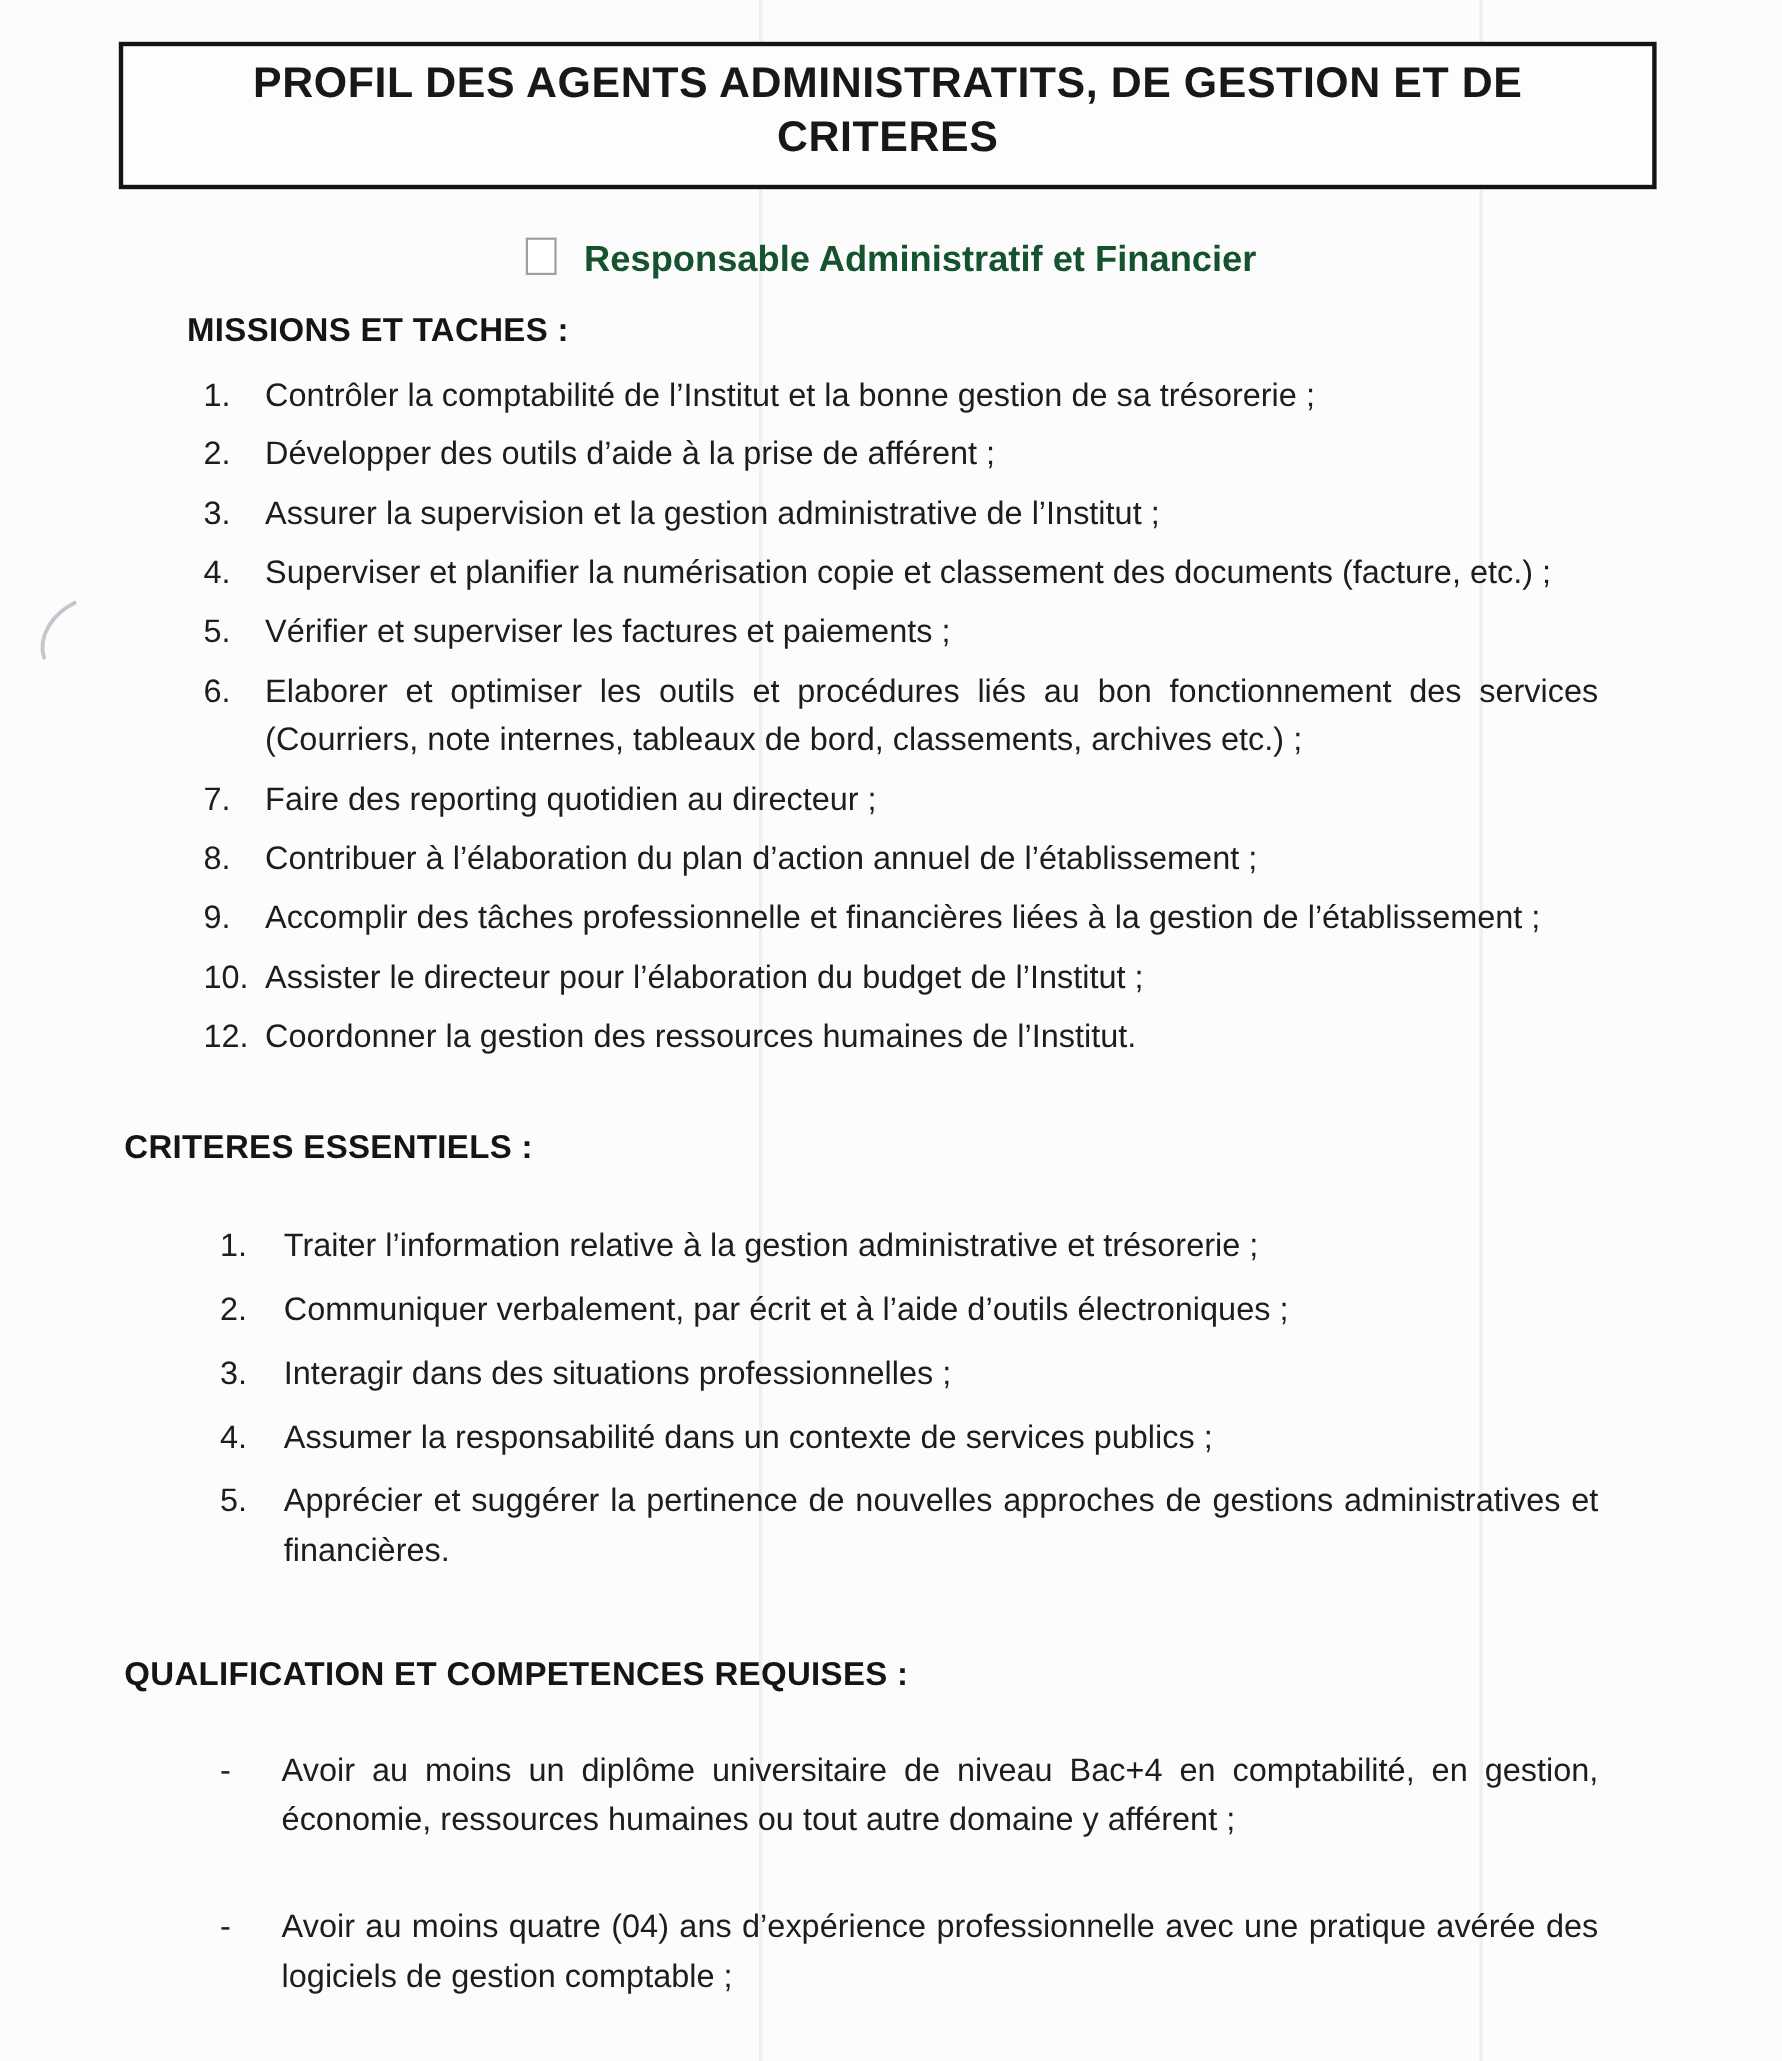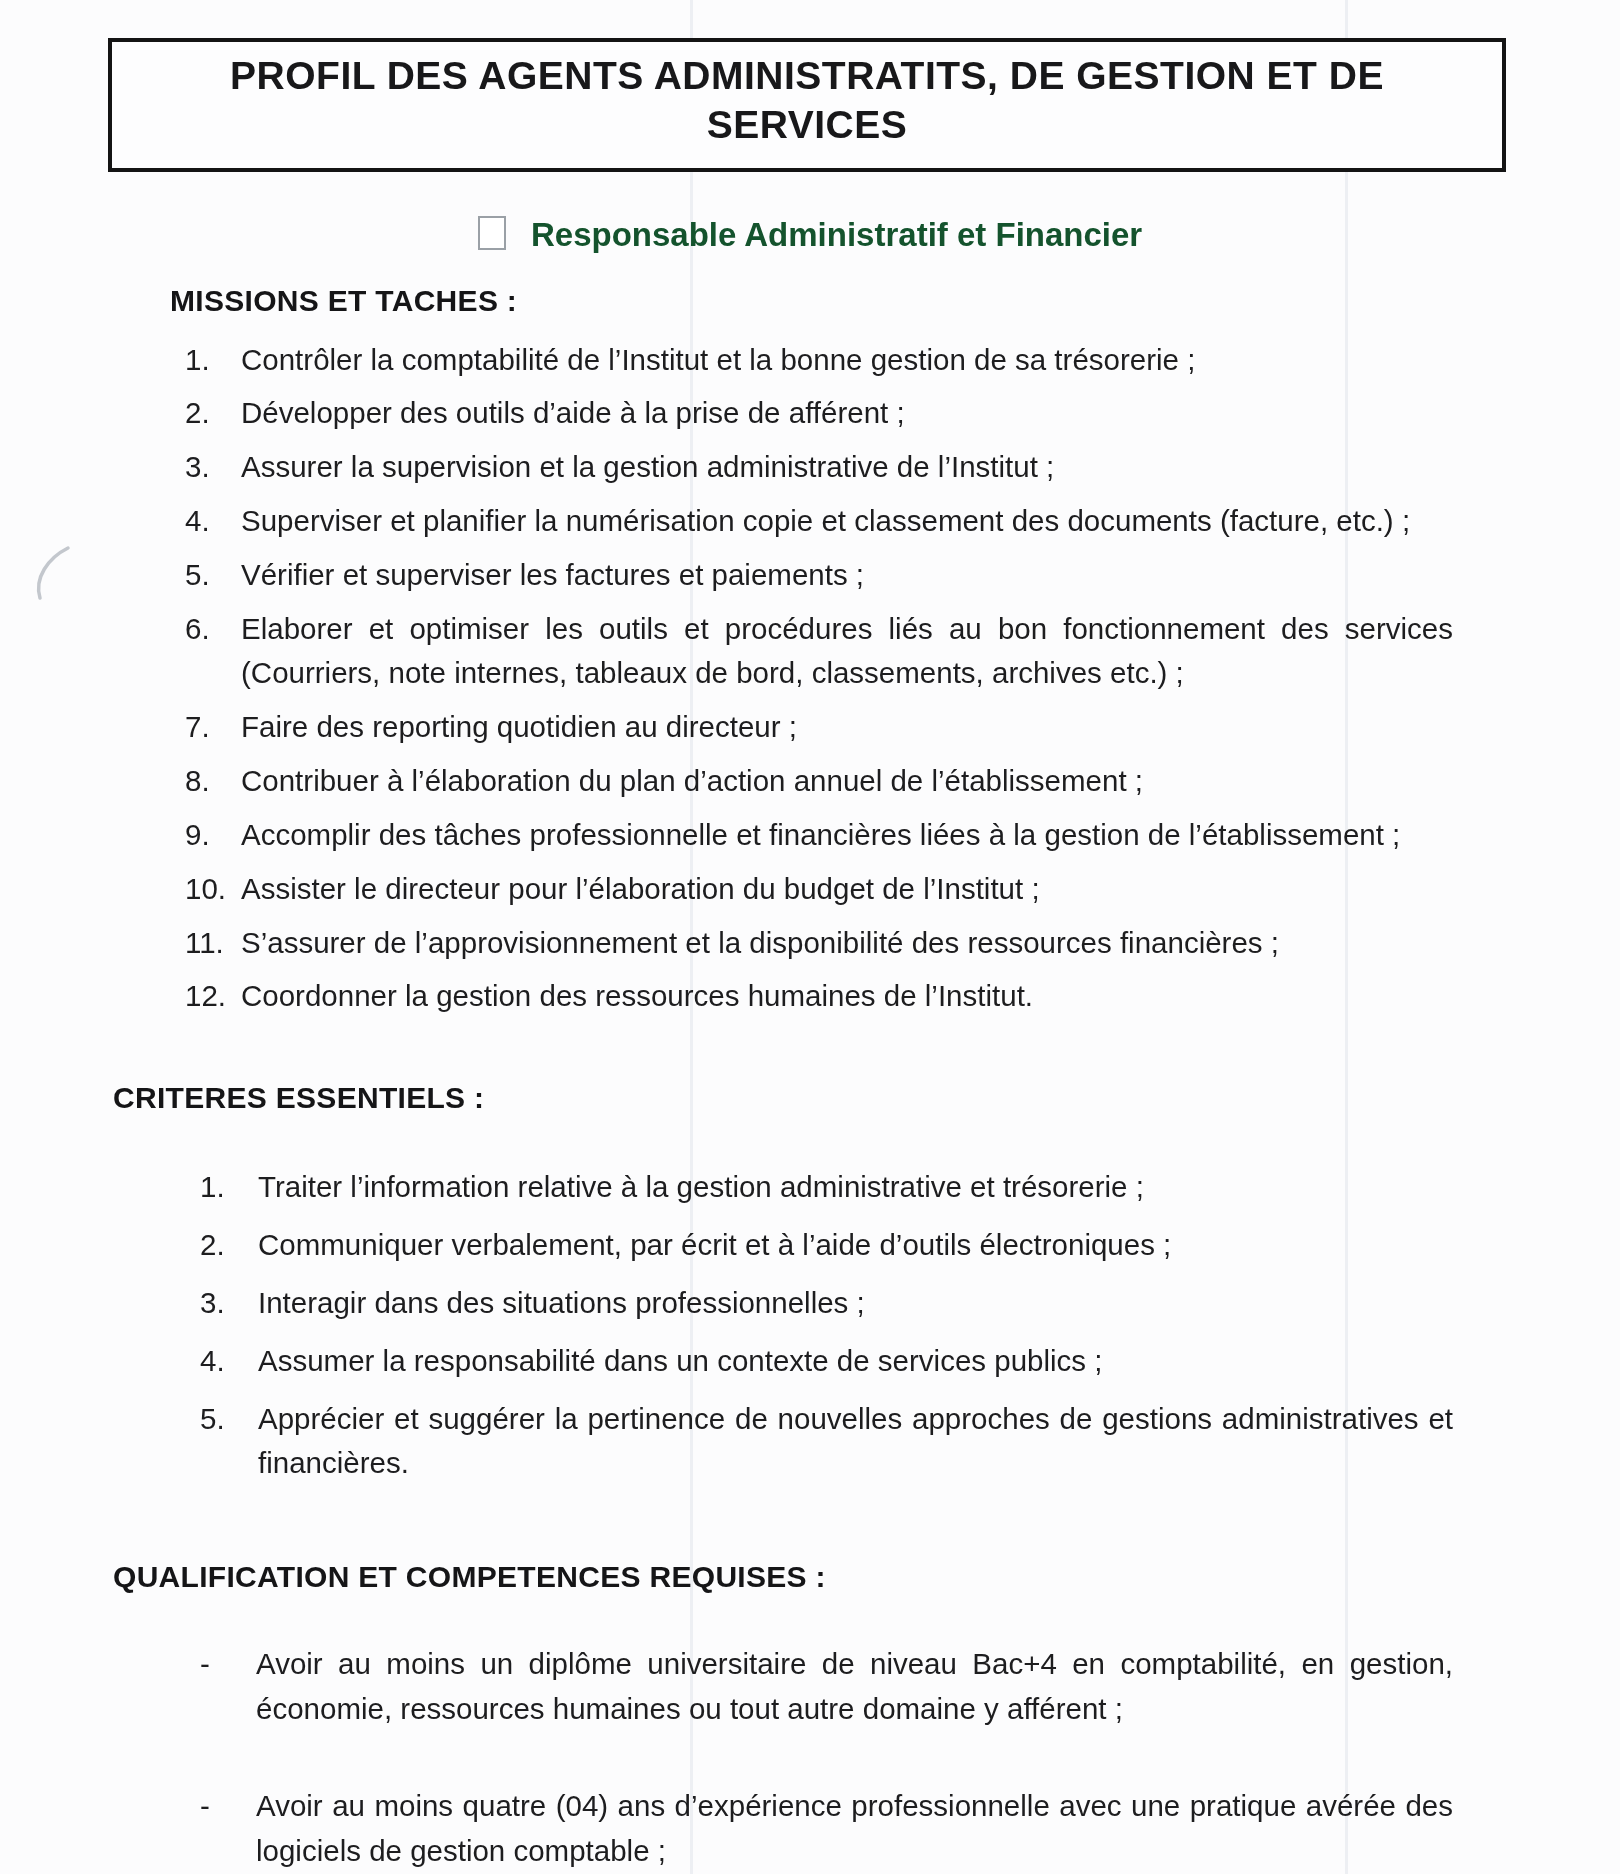--- a/index.html
+++ b/index.html
@@ -136,21 +136,21 @@
   <svg width="60" height="64" viewBox="0 0 60 64">
     <path d="M50 8 C 30 18, 16 38, 22 58" fill="none" stroke="#c3c7cd" stroke-width="3.5" stroke-linecap="round"></path>
   </svg>
 </div>
 
 <div class="page">
 
   <div class="title-box">
     <h1>
       <span>PROFIL DES AGENTS ADMINISTRATITS, DE GESTION ET DE</span><br>
-      <span>SERVICES</span>
+      <span>CRITERES</span>
     </h1>
   </div>
 
   <div class="subtitle">
     <span class="box-glyph"></span>
     <span>Responsable Administratif et Financier</span>
   </div>
 
   <div class="sec-heading missions-heading">MISSIONS ET TACHES :</div>
 
@@ -199,24 +199,20 @@
       <li>
         <span class="marker">9.</span>
         <span class="li-text">Accomplir des tâches professionnelle et financières liées à la gestion de l’établissement ;</span>
       </li>
 
       <li>
         <span class="marker">10.</span>
         <span class="li-text">Assister le directeur pour l’élaboration du budget de l’Institut ;</span>
       </li>
 
-      <li>
-        <span class="marker">11.</span>
-        <span class="li-text">S’assurer de l’approvisionnement et la disponibilité des ressources financières ;</span>
-      </li>
 
       <li>
         <span class="marker">12.</span>
         <span class="li-text">Coordonner la gestion des ressources humaines de l’Institut.</span>
       </li>
     </ul>
 
   <div class="sec-heading criteres-heading">CRITERES ESSENTIELS :</div>
 
   <ul class="doc-list criteres-list">

